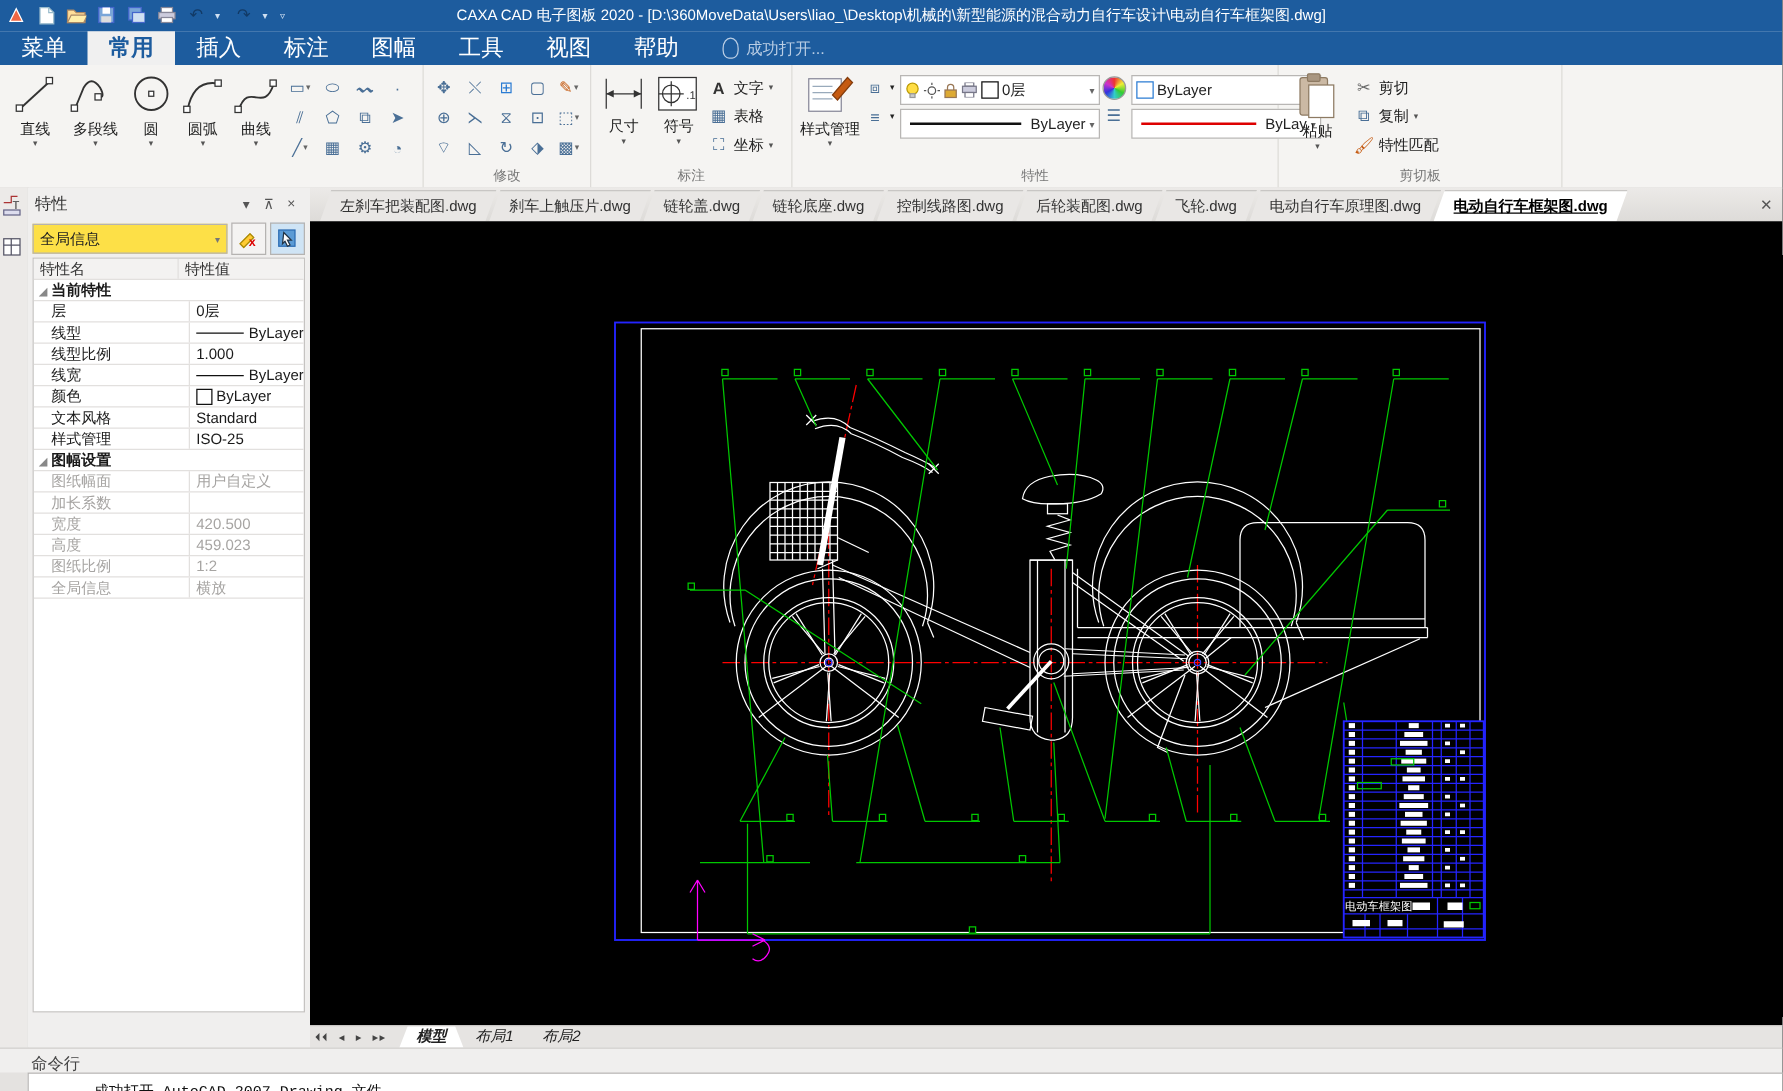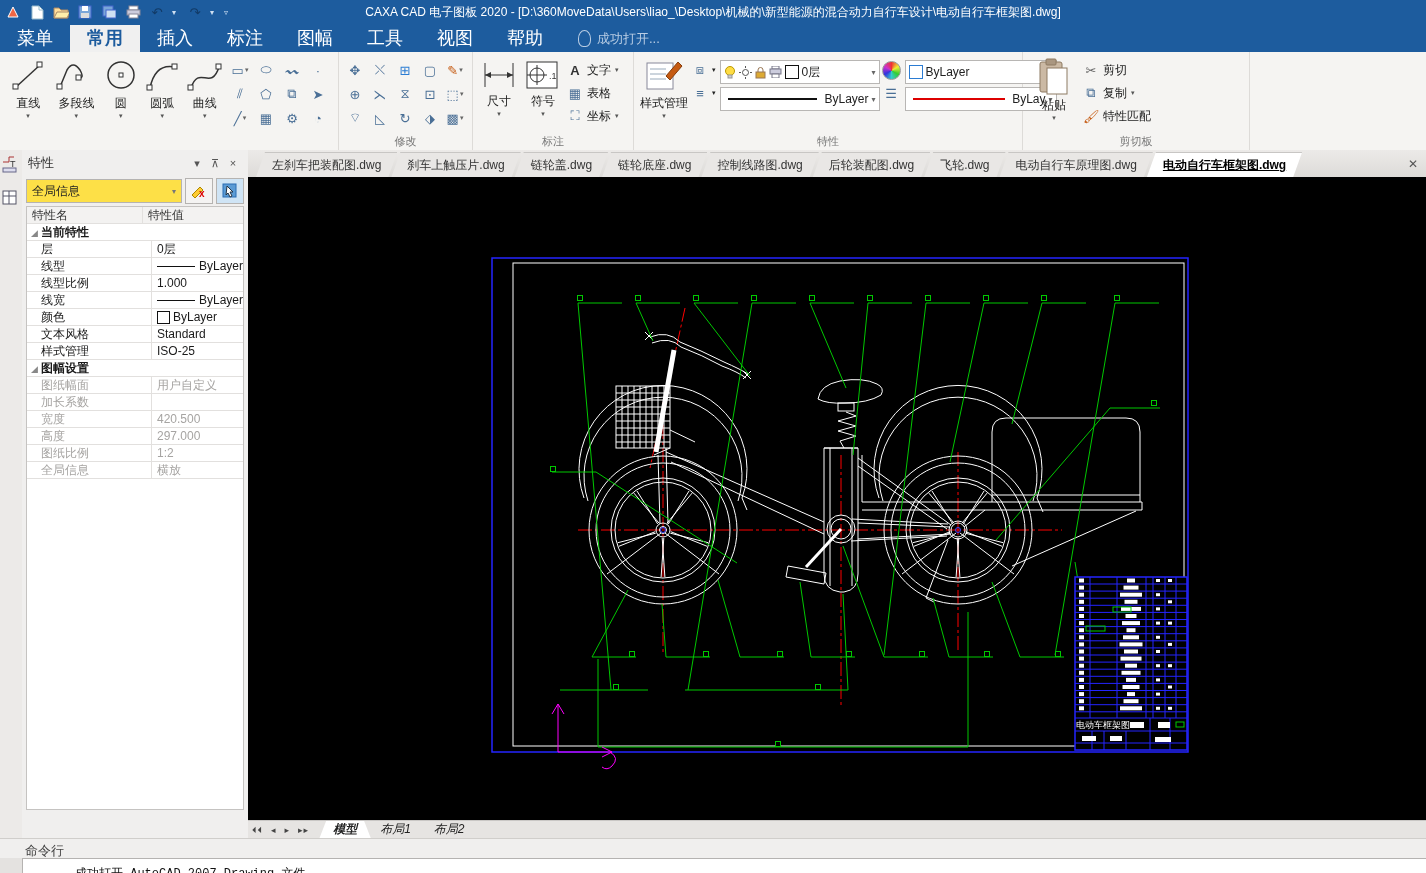--- a/index.html
+++ b/index.html
@@ -484,21 +484,21 @@
           <div class="prow dim">
             <span class="k">加长系数</span>
             <span class="v"></span>
           </div>
           <div class="prow dim">
             <span class="k">宽度</span>
             <span class="v">420.500</span>
           </div>
           <div class="prow dim">
             <span class="k">高度</span>
-            <span class="v">297.000</span>
+            <span class="v">459.023</span>
           </div>
           <div class="prow dim">
             <span class="k">图纸比例</span>
             <span class="v">1:2</span>
           </div>
           <div class="prow dim">
             <span class="k">全局信息</span>
             <span class="v">横放</span>
           </div>
         </div>

